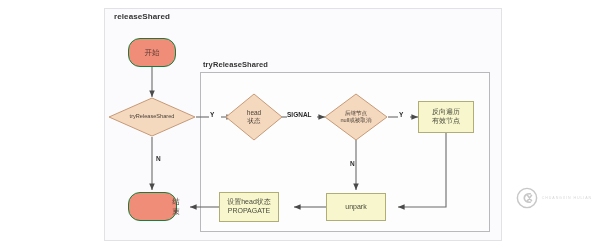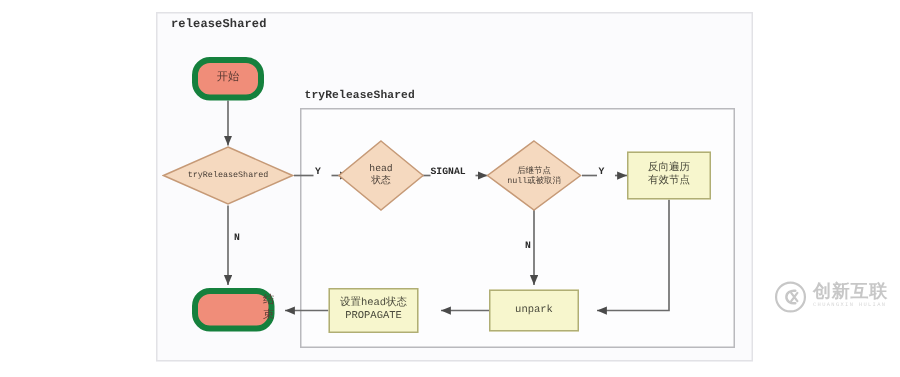--- a/index.html
+++ b/index.html
@@ -13,21 +13,20 @@
     font-family: "Liberation Sans", sans-serif;
     overflow: hidden;
     position: relative;
   }
   #canvas {
     position: absolute;
     left: 0; top: 0;
     width: 600px;
     height: 215px;
     background: #ffffff;
-    font-family: Liberation Mono, monospace;
   }
   
   .outer-container {
     position: absolute;
     left: 104px;
     top: 8px;
     width: 398px;
     height: 233px;
     background: #fbfbfd;
     border: 1px solid #e2e2e6;
@@ -70,21 +69,21 @@
     display: flex;
     align-items: center;
     justify-content: center;
     text-align: center;
     line-height: 1.25;
     color: #3a3a3a;
   }
   
   .terminator {
     background: #f08d79;
-    border: 4px solid #15803d;
+    border: 1px solid #15803d;
     border-radius: 12px;
     font-size: 7.5px;
     color: #5a3a33;
   }
   
   .process {
     background: #f7f6cd;
     border: 1px solid #b0ae74;
     font-size: 7px;
     color: #4a4a3c;
@@ -272,18 +271,17 @@
   <div class="edge-label" style="left:399px; top:111px;">Y</div>
   <div class="edge-label" style="left:350px; top:160px;">N</div>
 
   <div class="watermark">
     <svg class="wm-logo" viewBox="0 0 24 24">
       <circle cx="12" cy="12" r="10.5" fill="none" stroke="#9a9a9a" stroke-width="1.6"></circle>
       <path d="M15.5 7.5 C12 7 9 9 9 12 C9 15 12 17 15.5 16.5" fill="none" stroke="#9a9a9a" stroke-width="1.8" stroke-linecap="round"></path>
       <path d="M12.5 9 L17 15 M17 9 L12.5 15" stroke="#9a9a9a" stroke-width="1.6" stroke-linecap="round"></path>
     </svg>
     <div class="wm-texts">
-      <div class="wm-main">创新互联</div>
       <div class="wm-sub">CHUANGXIN HULIAN</div>
     </div>
   </div>
 
 </div>
 
 </body></html>

